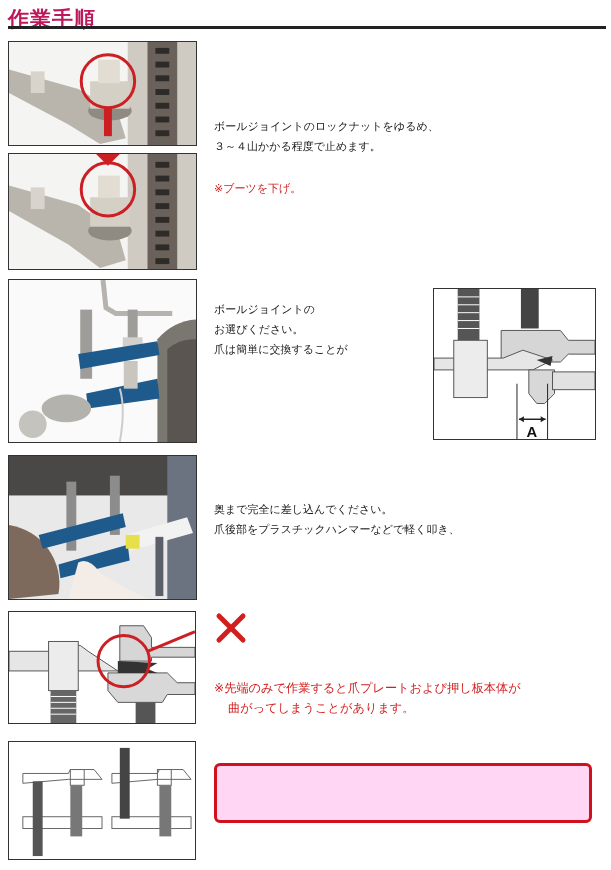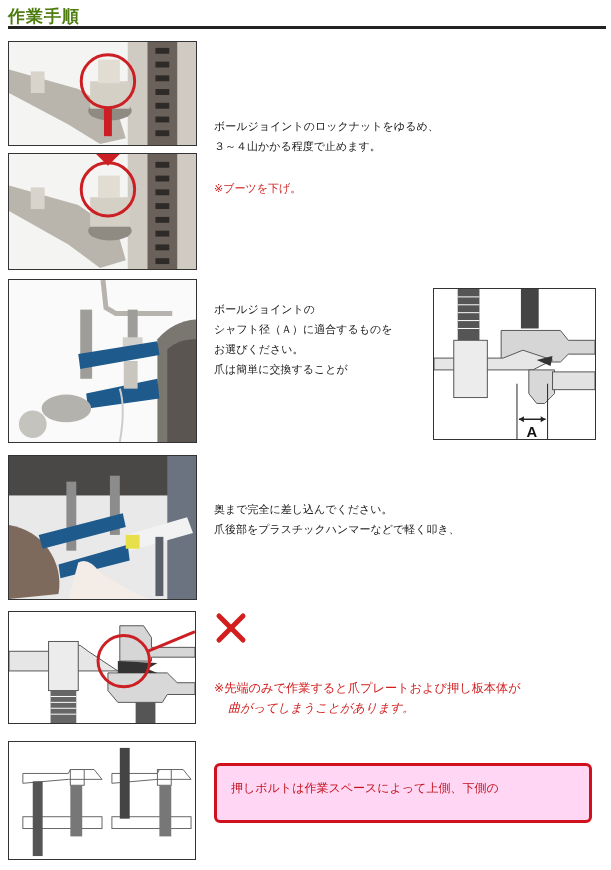--- a/index.html
+++ b/index.html
@@ -1,21 +1,21 @@
 <!DOCTYPE html>
 <html><head>
 <meta charset="utf-8">
 <style>
   * { box-sizing: border-box; margin: 0; padding: 0; }
   html, body { width: 611px; height: 870px; background: #ffffff; overflow: hidden; }
   body { position: relative; font-family: "DejaVu Sans", "Liberation Sans", sans-serif; color: #1a1a1a; }
 
   .page-title {
     position: absolute; left: 8px; top: 5px;
-    font-size: 17px; font-weight: bold; letter-spacing: 1px; color: #4d7c0f;
+    font-size: 21px; font-weight: bold; letter-spacing: 1px; color: #be185d;
   }
   .title-rule {
     position: absolute; left: 8px; top: 26px; width: 598px; height: 3px; background: #222;
   }
 
   .photo {
     position: absolute; border: 1.5px solid #333; background: #eee; overflow: hidden;
   }
   .photo svg { display: block; width: 100%; height: 100%; }
 
@@ -103,21 +103,20 @@
     <polygon points="70,75 150,62 152,76 72,90" fill="#1f5a8c"></polygon>
     <polygon points="78,115 150,100 152,120 80,130" fill="#1f5a8c"></polygon>
     <rect x="116" y="82" width="14" height="28" fill="#c9c6c0"></rect>
     <ellipse cx="58" cy="130" rx="25" ry="14" fill="#b4b2ad"></ellipse>
     <circle cx="24" cy="146" r="14" fill="#c5c3be"></circle>
     <path d="M112,110 q6,20 0,54" stroke="#ccc" stroke-width="2" fill="none"></path>
   </svg>
 </div>
 <div class="text-block" style="left:214px;top:300px;">
   <div>ボールジョイントの</div>
-  <div>シャフト径（Ａ）に適合するものを</div>
   <div>お選びください。</div>
   <div>爪は簡単に交換することが</div>
 </div>
 <div class="photo" style="left:433px;top:288px;width:163px;height:152px;background:#fff;">
   <svg viewBox="0 0 163 152" preserveAspectRatio="none">
     <rect width="163" height="152" fill="#fff"></rect>
     <rect x="24" y="0" width="22" height="52" fill="#555"></rect>
     <g stroke="#fff" stroke-width="1">
         <line x1="24" y1="8" x2="46" y2="8"></line>
         <line x1="24" y1="16" x2="46" y2="16"></line>
@@ -181,35 +180,34 @@
     <circle cx="116" cy="50" r="26" fill="none" stroke="#cc1f24" stroke-width="3"></circle>
     <line x1="140" y1="40" x2="188" y2="20" stroke="#cc1f24" stroke-width="3"></line>
   </svg>
 </div>
 <svg class="xmark" viewBox="0 0 32 32">
   <line x1="4" y1="4" x2="28" y2="28" stroke="#d21e1e" stroke-width="5" stroke-linecap="round"></line>
   <line x1="28" y1="4" x2="4" y2="28" stroke="#d21e1e" stroke-width="5" stroke-linecap="round"></line>
 </svg>
 <div class="text-block red-text" style="left:214px;top:650px;font-size:12.2px;margin-top:28px;">
   <div>※先端のみで作業すると爪プレートおよび押し板本体が</div>
-  <div style="padding-left:14px;font-style:italic;">曲がってしまうことがあります。</div>
+  <div style="padding-left:14px;">曲がってしまうことがあります。</div>
 </div>
 
 <div class="photo" style="left:8px;top:741px;width:188px;height:119px;background:#fff;">
   <svg viewBox="0 0 188 119" preserveAspectRatio="none">
     <rect width="188" height="119" fill="#fff"></rect>
     <g fill="none" stroke="#666">
       <path d="M14,32 L60,32 L62,28 L86,28 L94,38 L60,38 L14,42 Z"></path>
       <rect x="14" y="76" width="80" height="12"></rect>
       <rect x="62" y="28" width="14" height="16"></rect>
       <path d="M104,32 L150,32 L152,28 L176,28 L184,38 L150,38 L104,42 Z"></path>
       <rect x="104" y="76" width="80" height="12"></rect>
       <rect x="150" y="28" width="14" height="16"></rect>
     </g>
     <rect x="24" y="40" width="10" height="76" fill="#555"></rect>
     <rect x="62" y="44" width="12" height="52" fill="#777"></rect>
     <rect x="112" y="6" width="10" height="72" fill="#444"></rect>
     <rect x="152" y="44" width="12" height="52" fill="#777"></rect>
   </svg>
 </div>
 <div class="note-box">
-  <div>押しボルトは作業スペースによって上側、下側の</div>
 </div>
 
 </body></html>

